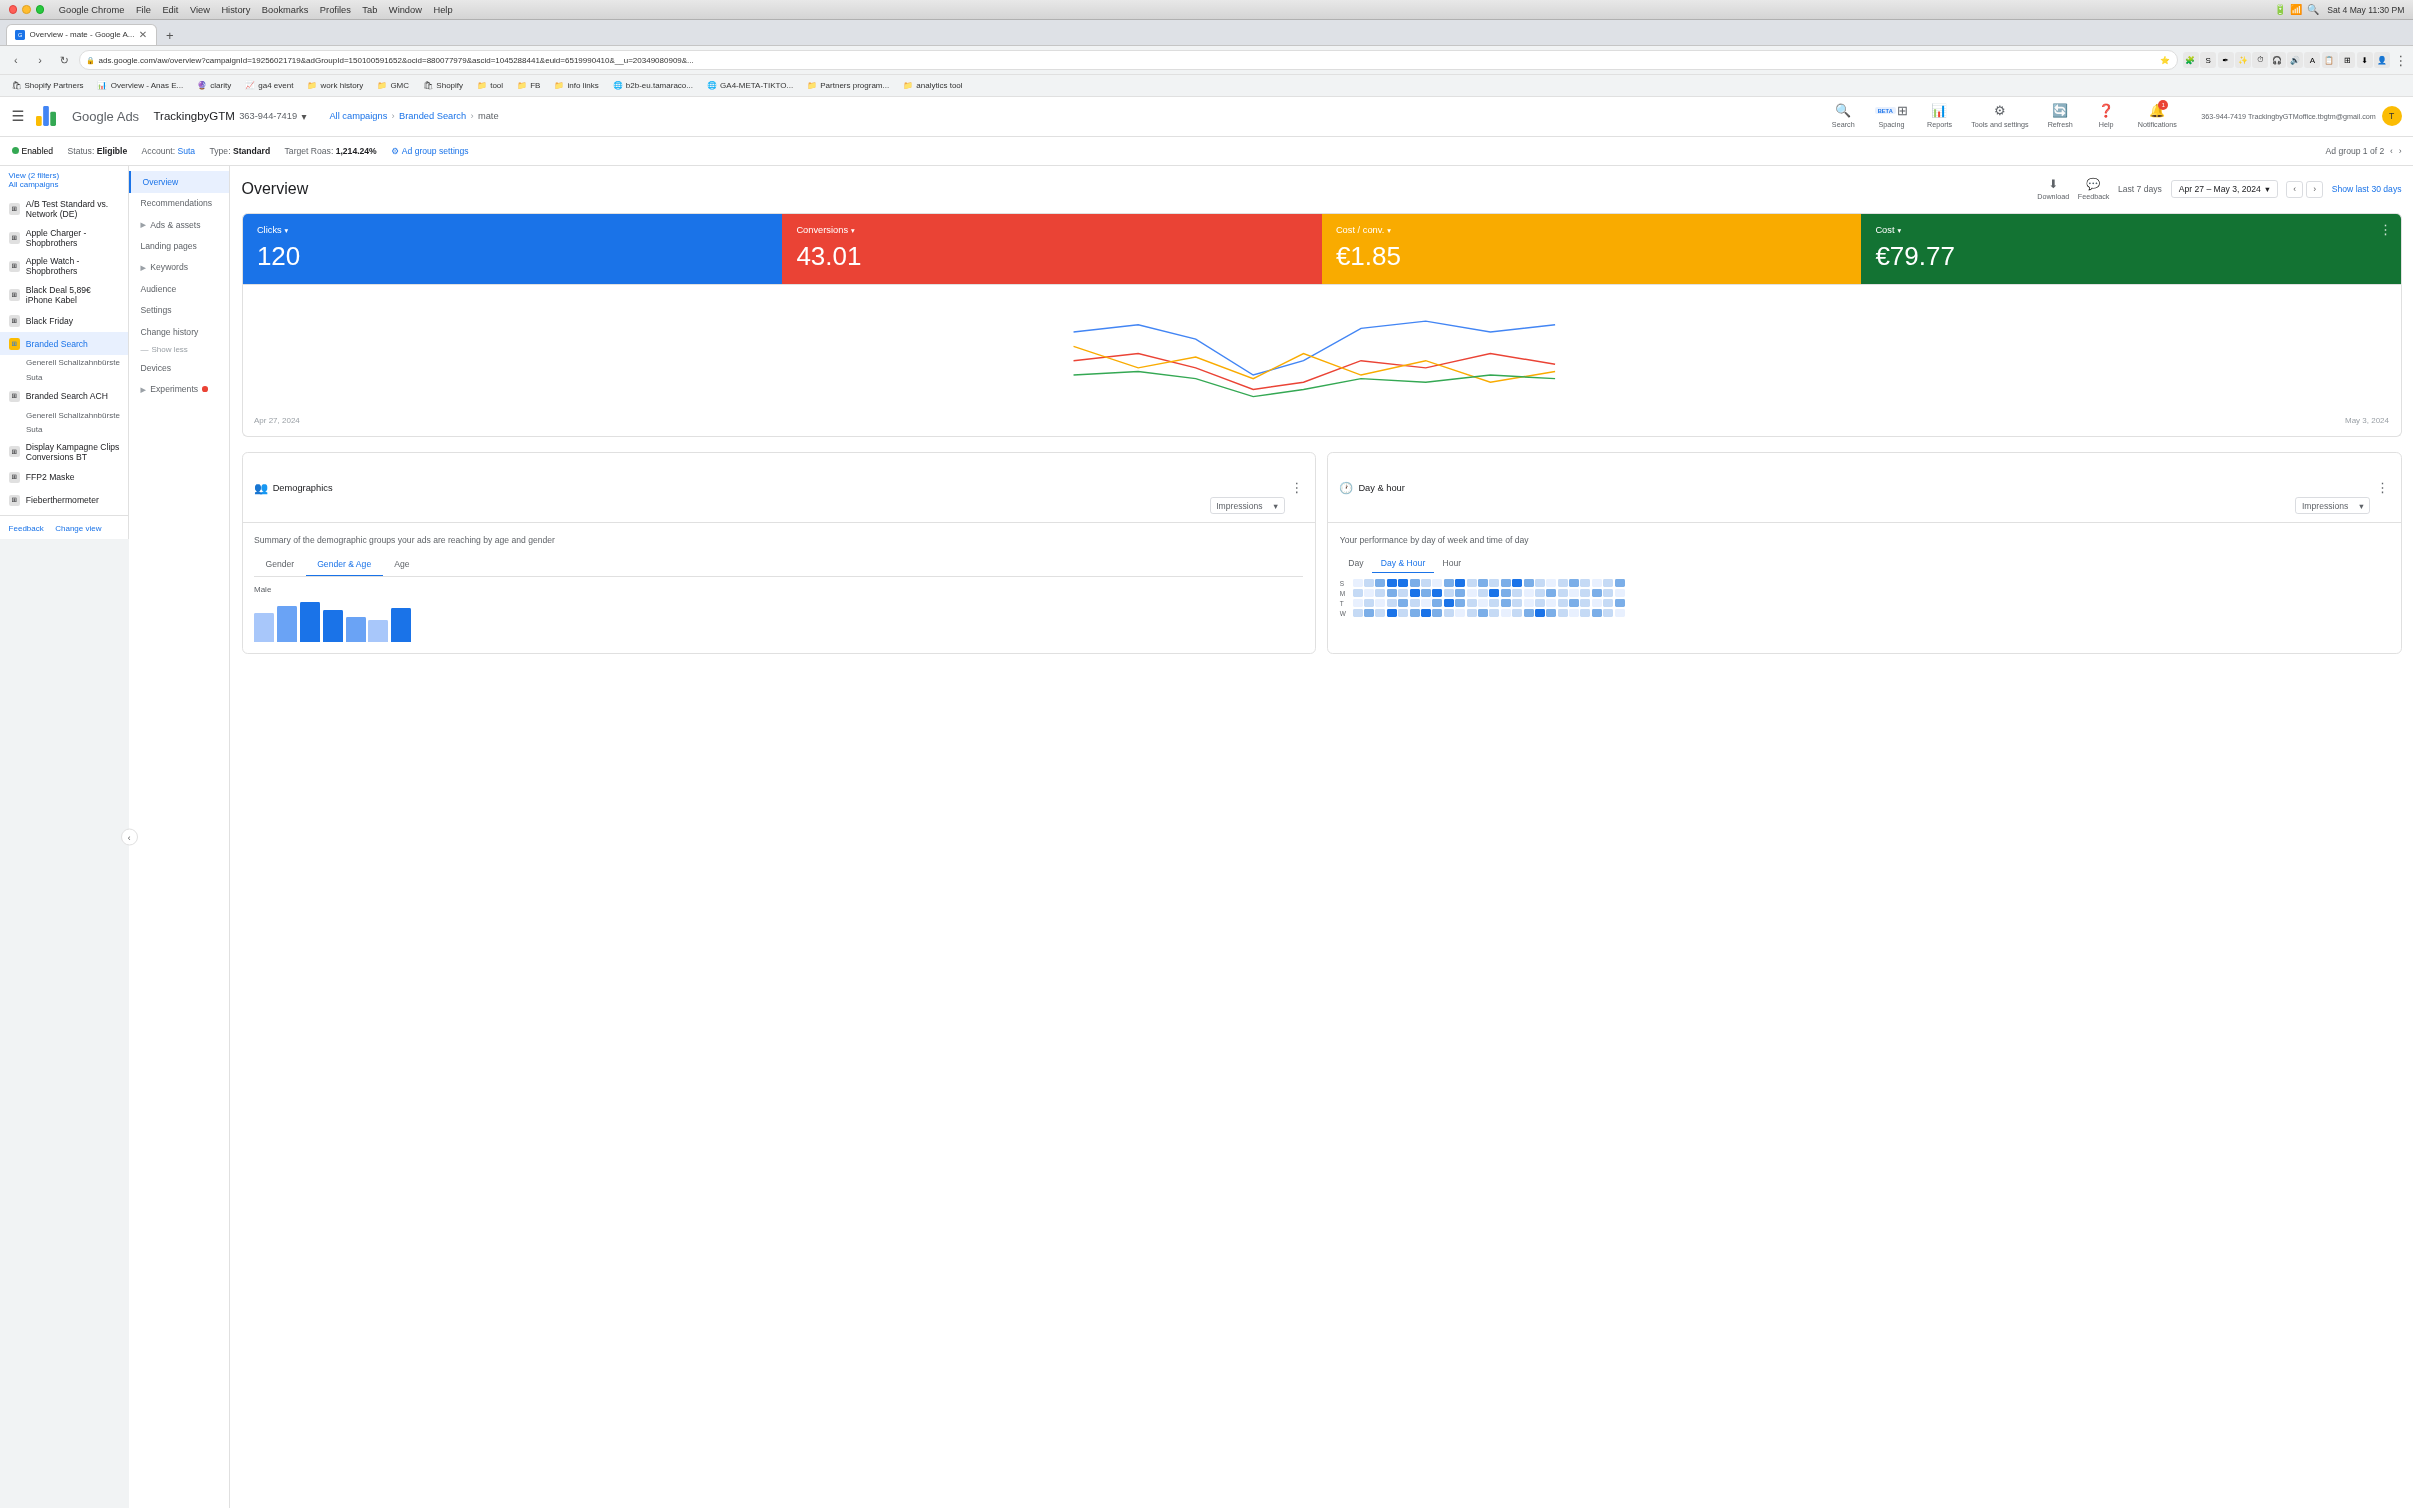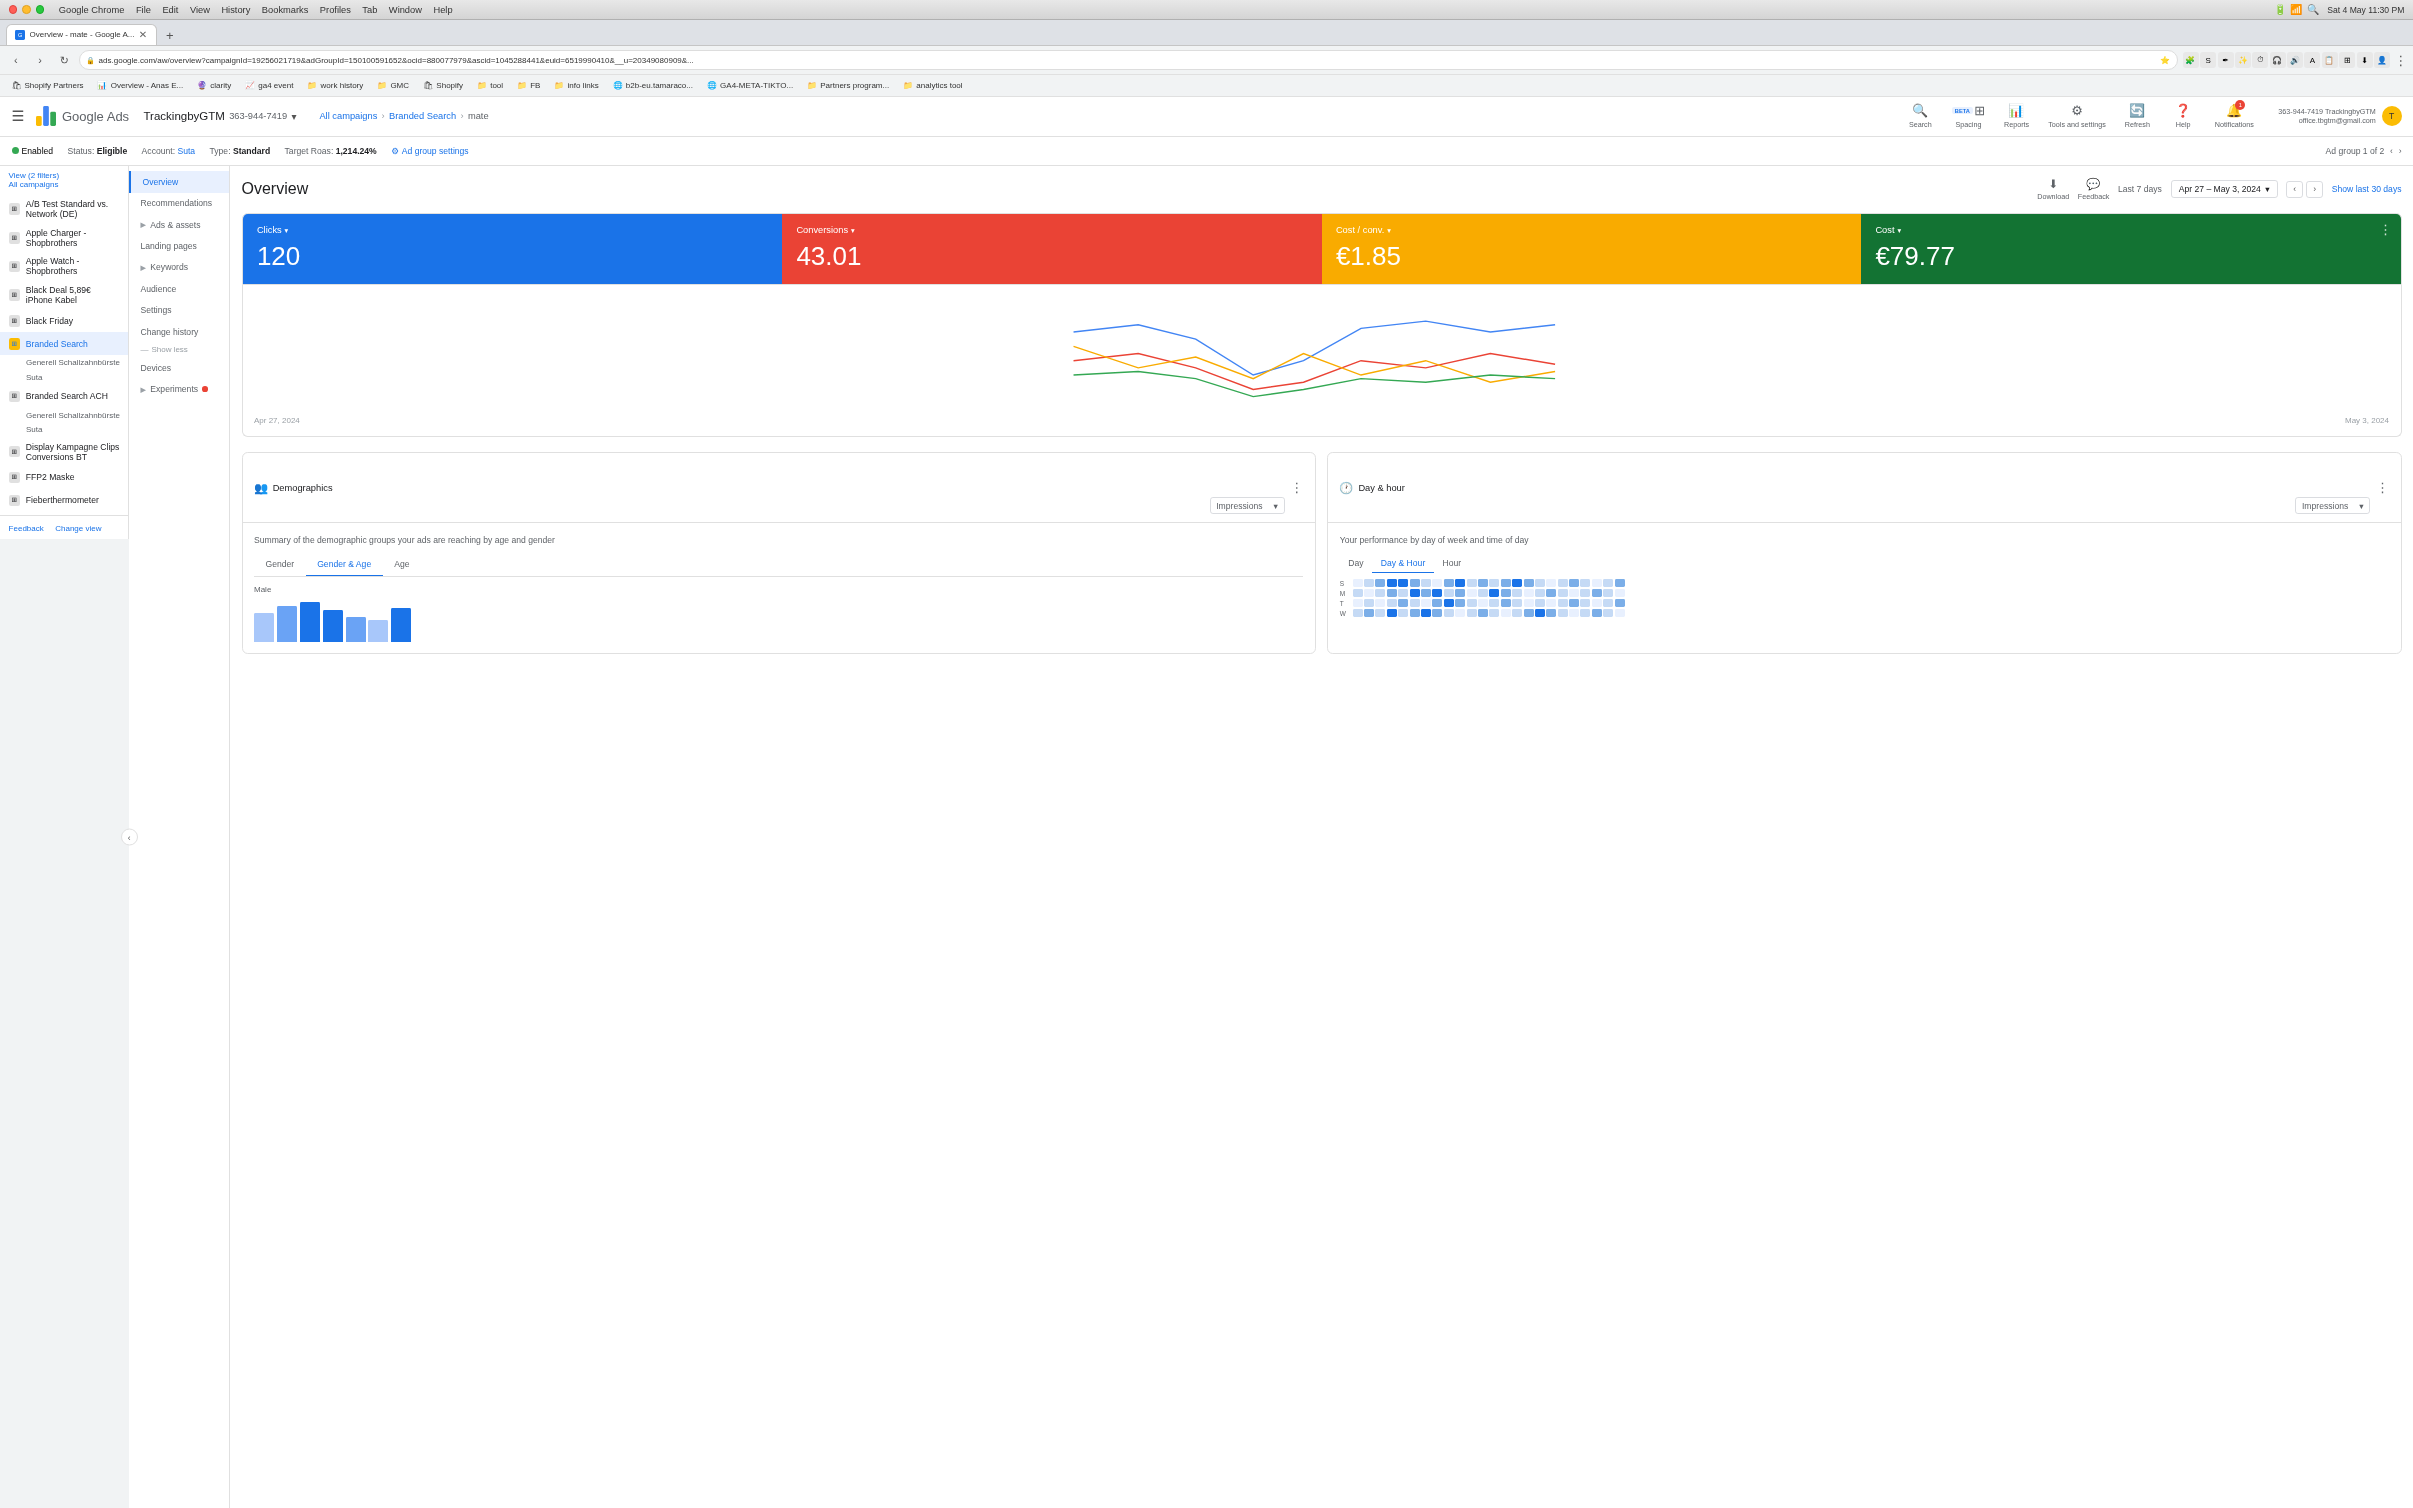--- a/index.html
+++ b/index.html
@@ -118,21 +118,21 @@
       height: 40px;
       background: white;
       display: flex;
       align-items: center;
       padding: 0 11.5px;
       border-bottom: 0.7px solid #e0e0e0;
       gap: 11.5px;
       position: relative;
     }
     .hamburger { font-size: 14.4px; cursor: pointer; color: #555; }
-    .ads-logo { display: flex; align-items: center; gap: 6px; }
+    .ads-logo { display: flex; align-items: center; gap: 16px; }
     .ads-logo-icon { width: 20px; height: 20px; }
     .ads-logo-text { font-size: 13px; color: #5f6368; font-weight: 400; }
     .account-name { font-size: 11.5px; color: #202124; font-weight: 500; text-align: right; }
     .account-number { font-size: 9.3px; color: #5f6368; }
     .account-dropdown { font-size: 10px; color: #555; cursor: pointer; }
     .breadcrumb-nav {
       display: flex;
       align-items: center;
       gap: 4.3px;
       font-size: 9.3px;
@@ -155,21 +155,21 @@
       padding: 2.9px 7.2px;
       cursor: pointer;
       border-radius: 2.9px;
       min-width: 43px;
     }
     .topnav-action .icon { font-size: 13px; color: #5f6368; position: relative; }
     .topnav-action .label { font-size: 7.2px; color: #5f6368; margin-top: 1.4px; }
     .badge { position: absolute; top: -2.9px; right: -2.9px; background: #ea4335; color: white; font-size: 5.7px; width: 10px; height: 10px; border-radius: 50%; display: flex; align-items: center; justify-content: center; }
     .beta-badge { background: #e8f0fe; color: #1a73e8; font-size: 5.7px; padding: 0.7px 2.9px; border-radius: 2.2px; font-weight: 600; }
     .topnav-right { display: flex; align-items: center; gap: 5.7px; margin-left: 5.7px; }
-    .user-info { display: flex; flex-direction: column; align-items: flex-end; font-size: 7.2px; color: #5f6368; }
+    .user-info { display: flex; flex-direction: row; align-items: flex-end; font-size: 7.2px; color: #5f6368; }
     .user-avatar { width: 20px; height: 20px; border-radius: 50%; background: #fbbc04; display: flex; align-items: center; justify-content: center; font-size: 8.6px; color: #333; cursor: pointer; }
 
     
     .campaign-statusbar {
       height: 29px;
       background: white;
       display: flex;
       align-items: center;
       padding: 0 11.5px;
       border-bottom: 0.7px solid #e0e0e0;

